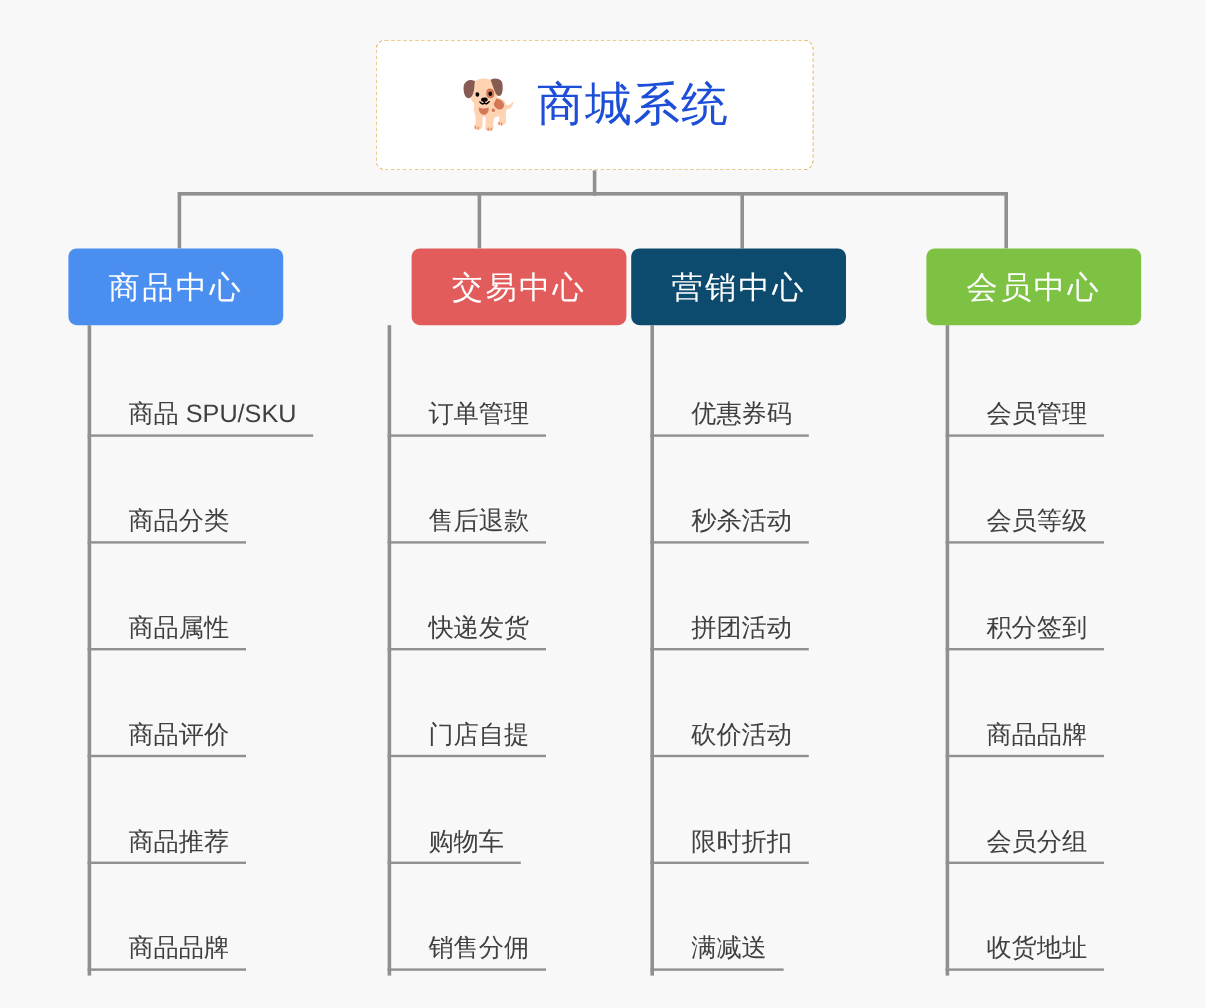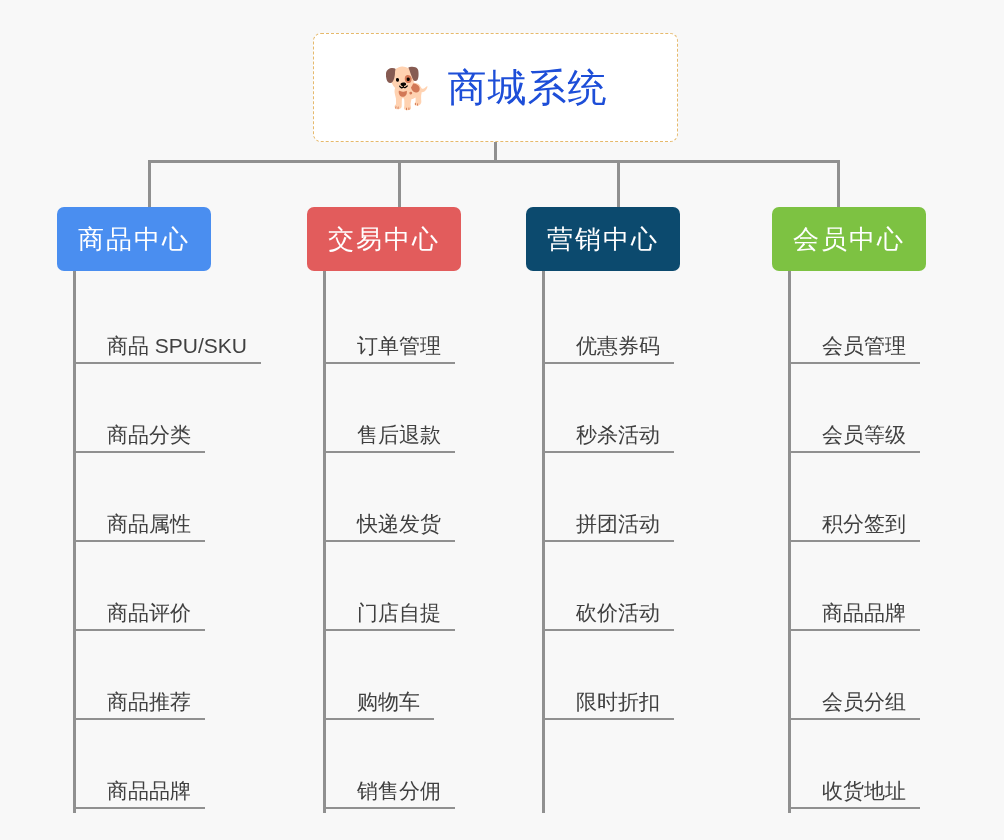--- a/index.html
+++ b/index.html
@@ -74,21 +74,21 @@
     width: 3px;
     height: 47px;
   }
 
   
   .column {
     position: absolute;
     top: 207px;
   }
   .cat-box {
-    width: 154px;
+    width: 179px;
     height: 64px;
     box-sizing: border-box;
     border-radius: 7px;
     display: flex;
     align-items: center;
     justify-content: center;
     color: #ffffff;
     font-size: 26px;
     letter-spacing: 2px;
     white-space: nowrap;
@@ -167,21 +167,21 @@
           </div>
           <div class="leaf">
             <span class="leaf-label">商品推荐</span>
           </div>
           <div class="leaf">
             <span class="leaf-label">商品品牌</span>
           </div>
         </div>
       </div>
       <div class="column" style="left: 307px;">
-        <div class="cat-box" style="background: rgb(226, 92, 92);">交易中心</div>
+        <div class="cat-box" style="background: rgb(226, 92, 92); margin-left: 36px;">交易中心</div>
         <div class="leaf-wrap">
           <div class="spine" style="height: 542px;"></div>
           <div class="leaf">
             <span class="leaf-label">订单管理</span>
           </div>
           <div class="leaf">
             <span class="leaf-label">售后退款</span>
           </div>
           <div class="leaf">
             <span class="leaf-label">快递发货</span>
@@ -209,20 +209,23 @@
           </div>
           <div class="leaf">
             <span class="leaf-label">拼团活动</span>
           </div>
           <div class="leaf">
             <span class="leaf-label">砍价活动</span>
           </div>
           <div class="leaf">
             <span class="leaf-label">限时折扣</span>
           </div>
+          <div class="leaf">
+            <span class="leaf-label">满减送</span>
+          </div>
         </div>
       </div>
       <div class="column" style="left: 772px;">
         <div class="cat-box" style="background: rgb(125, 194, 66);">会员中心</div>
         <div class="leaf-wrap">
           <div class="spine" style="height: 542px;"></div>
           <div class="leaf">
             <span class="leaf-label">会员管理</span>
           </div>
           <div class="leaf">

